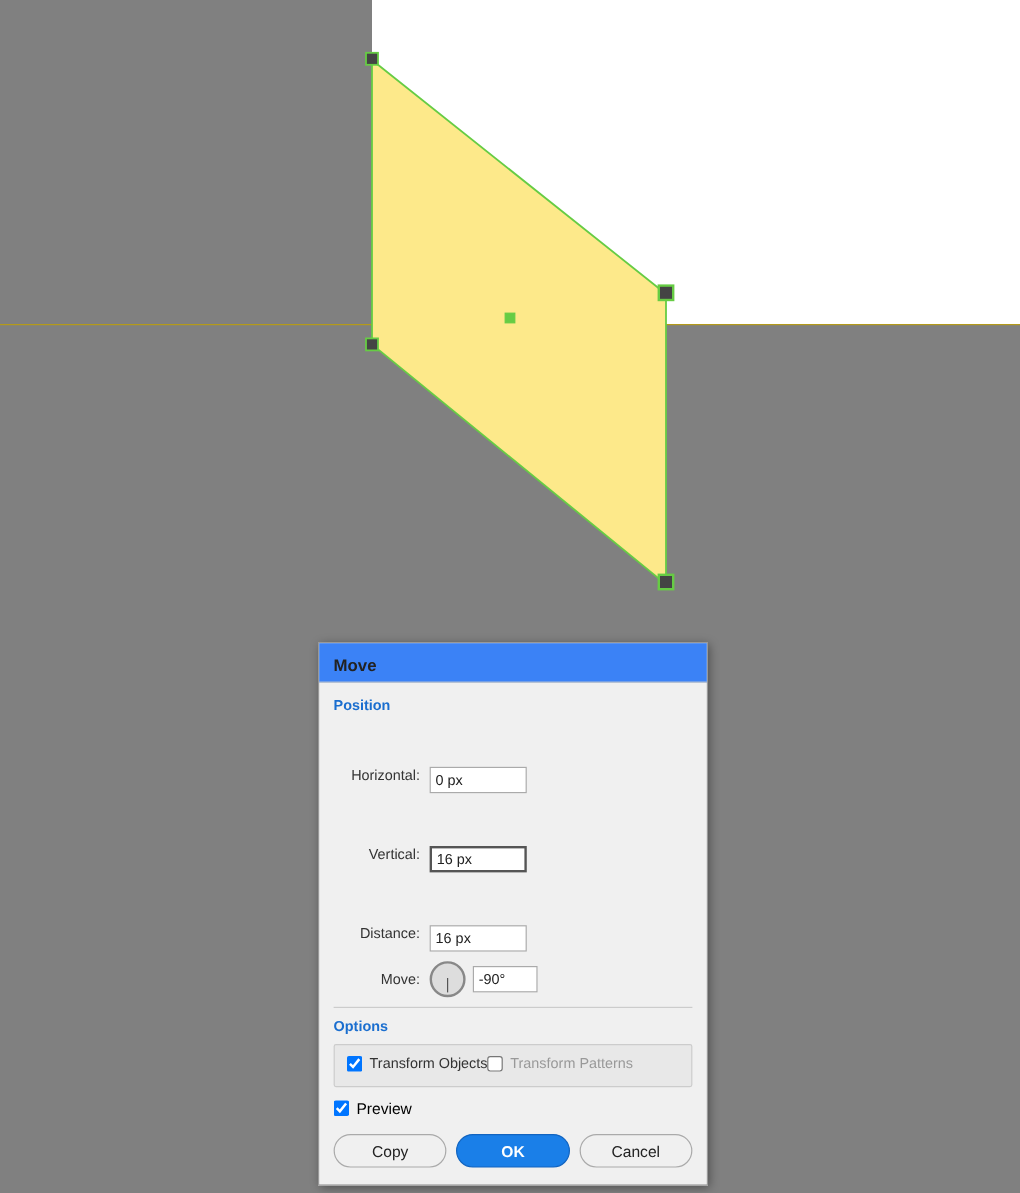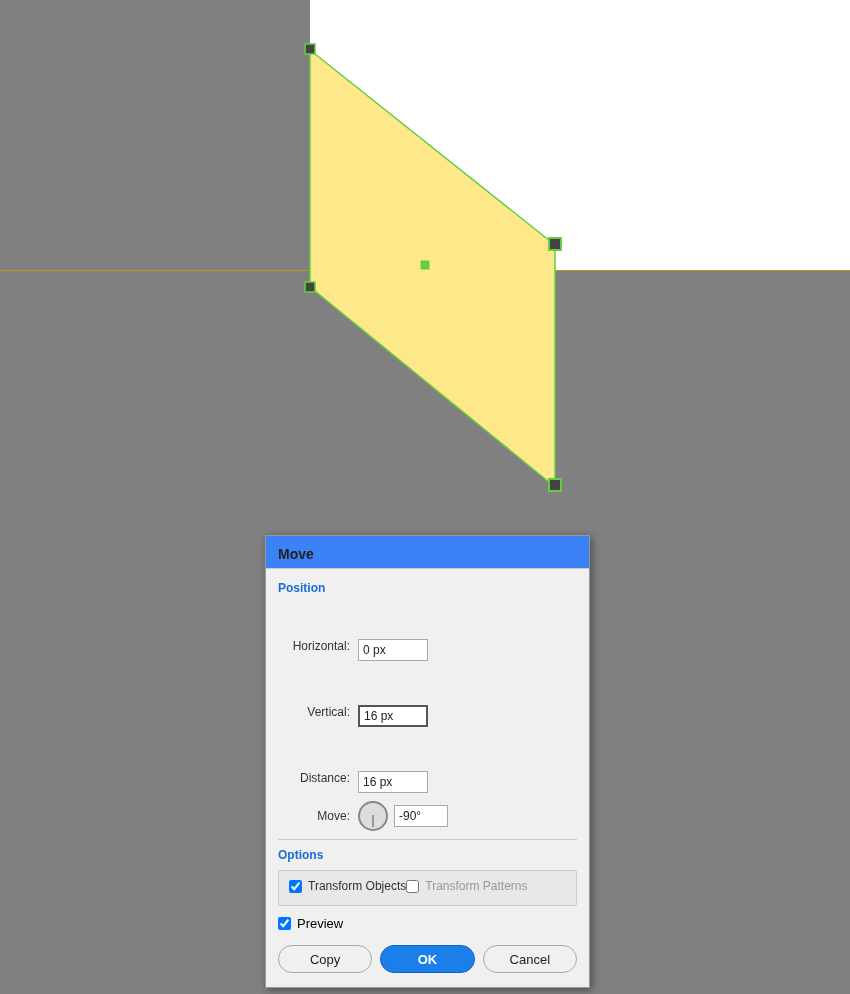--- a/index.html
+++ b/index.html
@@ -96,21 +96,21 @@
 
     .field-label {
       width: 80px;
       text-align: right;
       padding-right: 8px;
       color: #333;
       font-size: 12px;
     }
 
     .field-input {
-      width: 70px;
+      width: 81px;
       height: 22px;
       border: 1px solid #aaa;
       background: #fff;
       padding: 1px 4px;
       font-size: 12px;
       color: #222;
     }
 
     .field-input.active-input {
       border: 2px solid #555;

